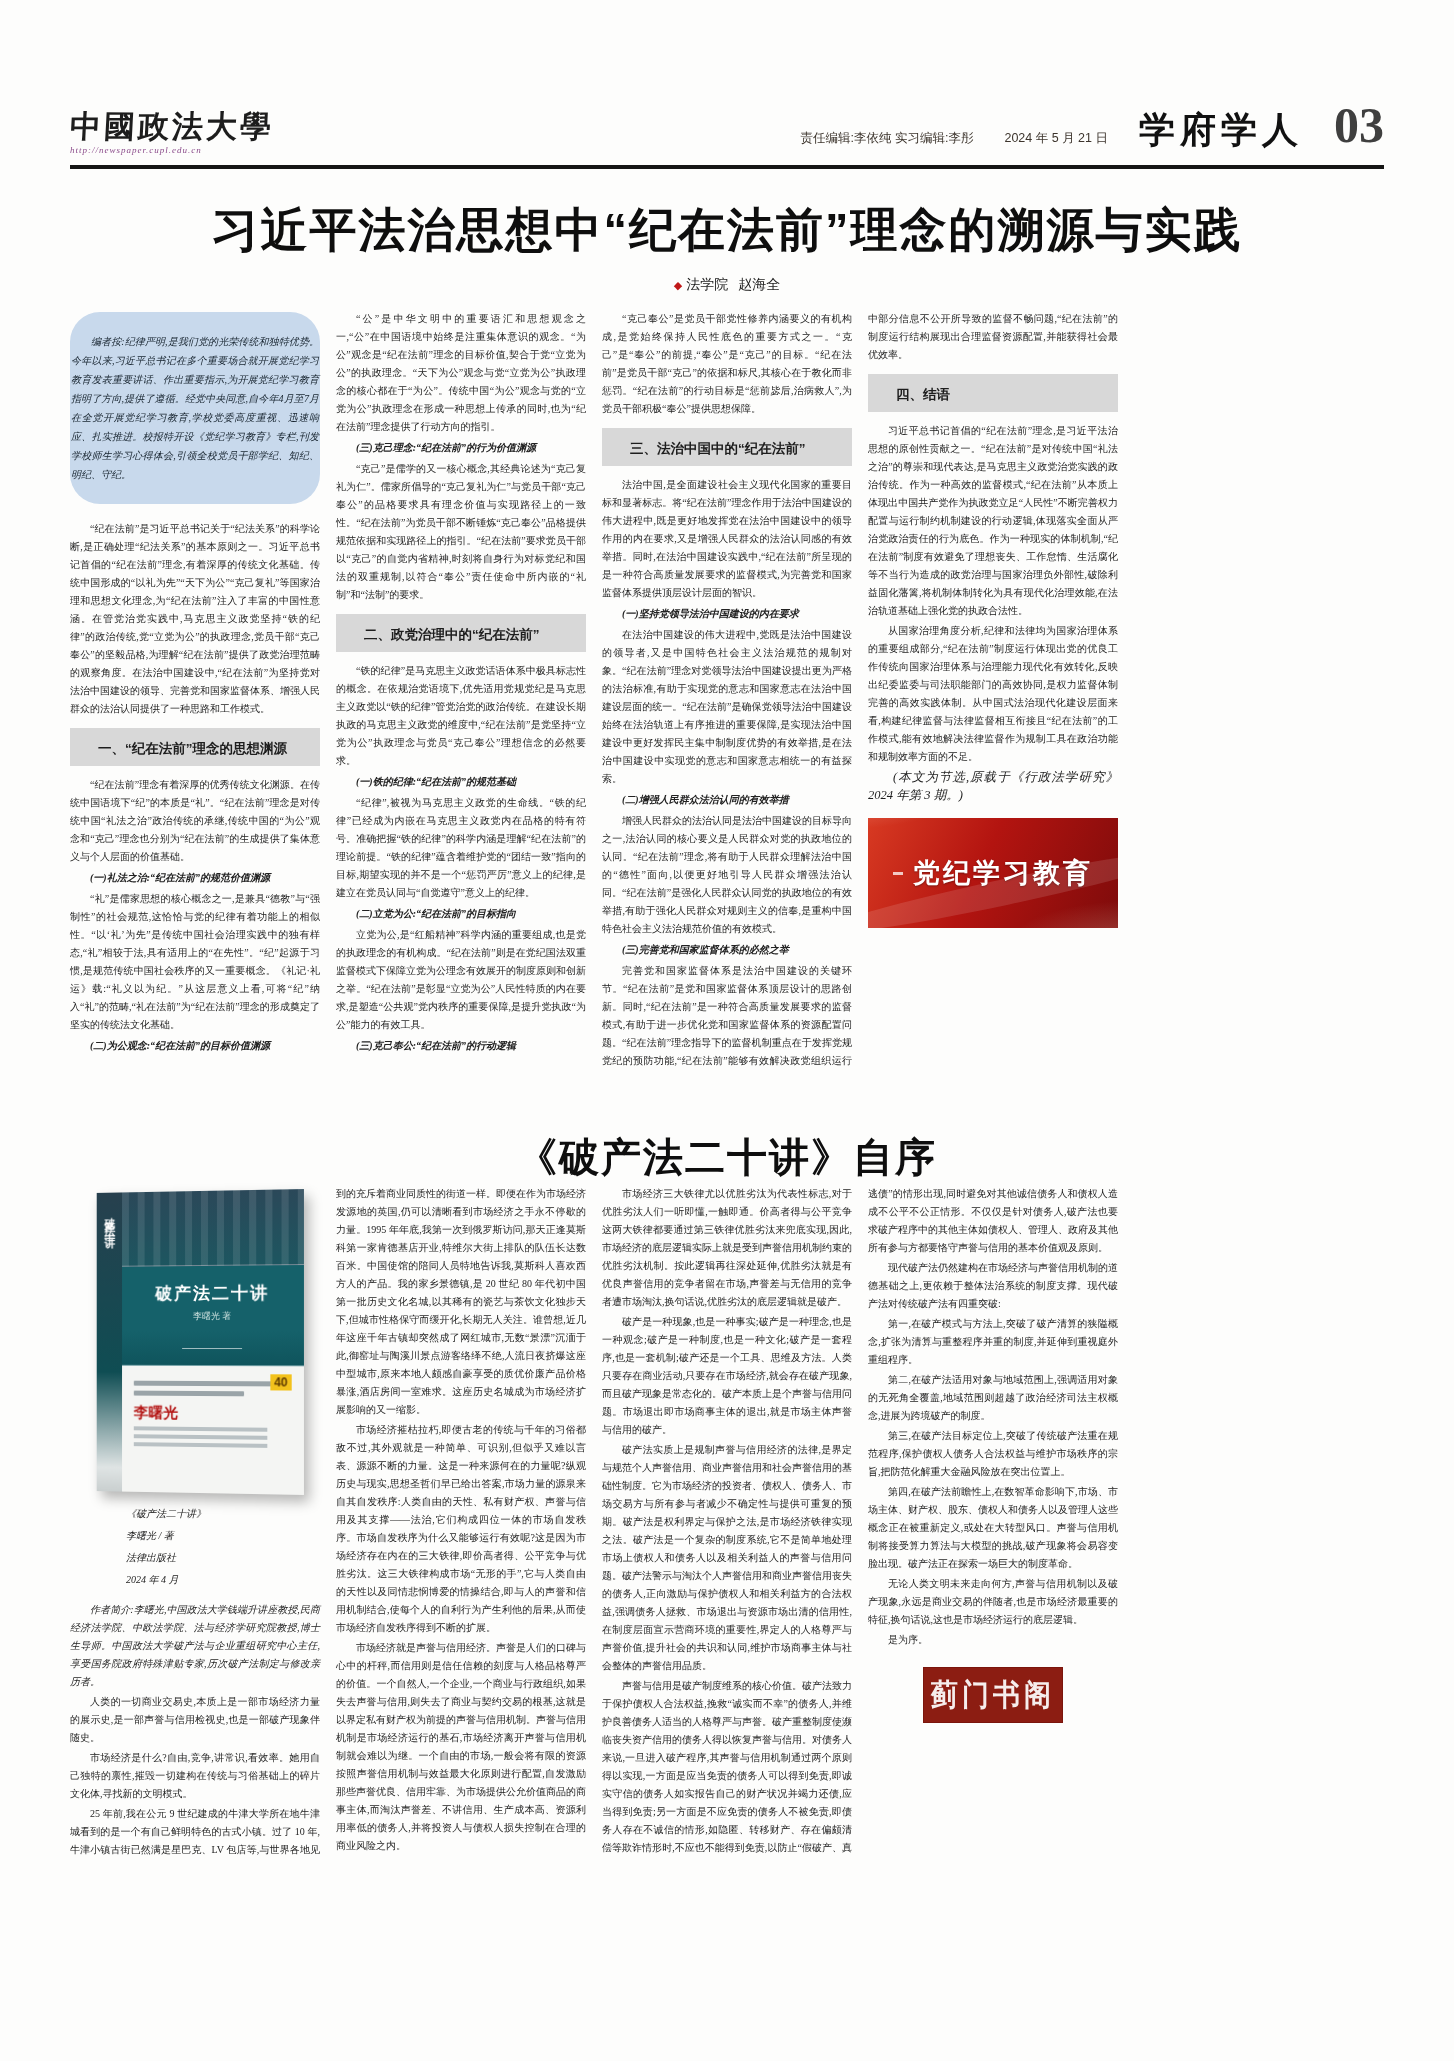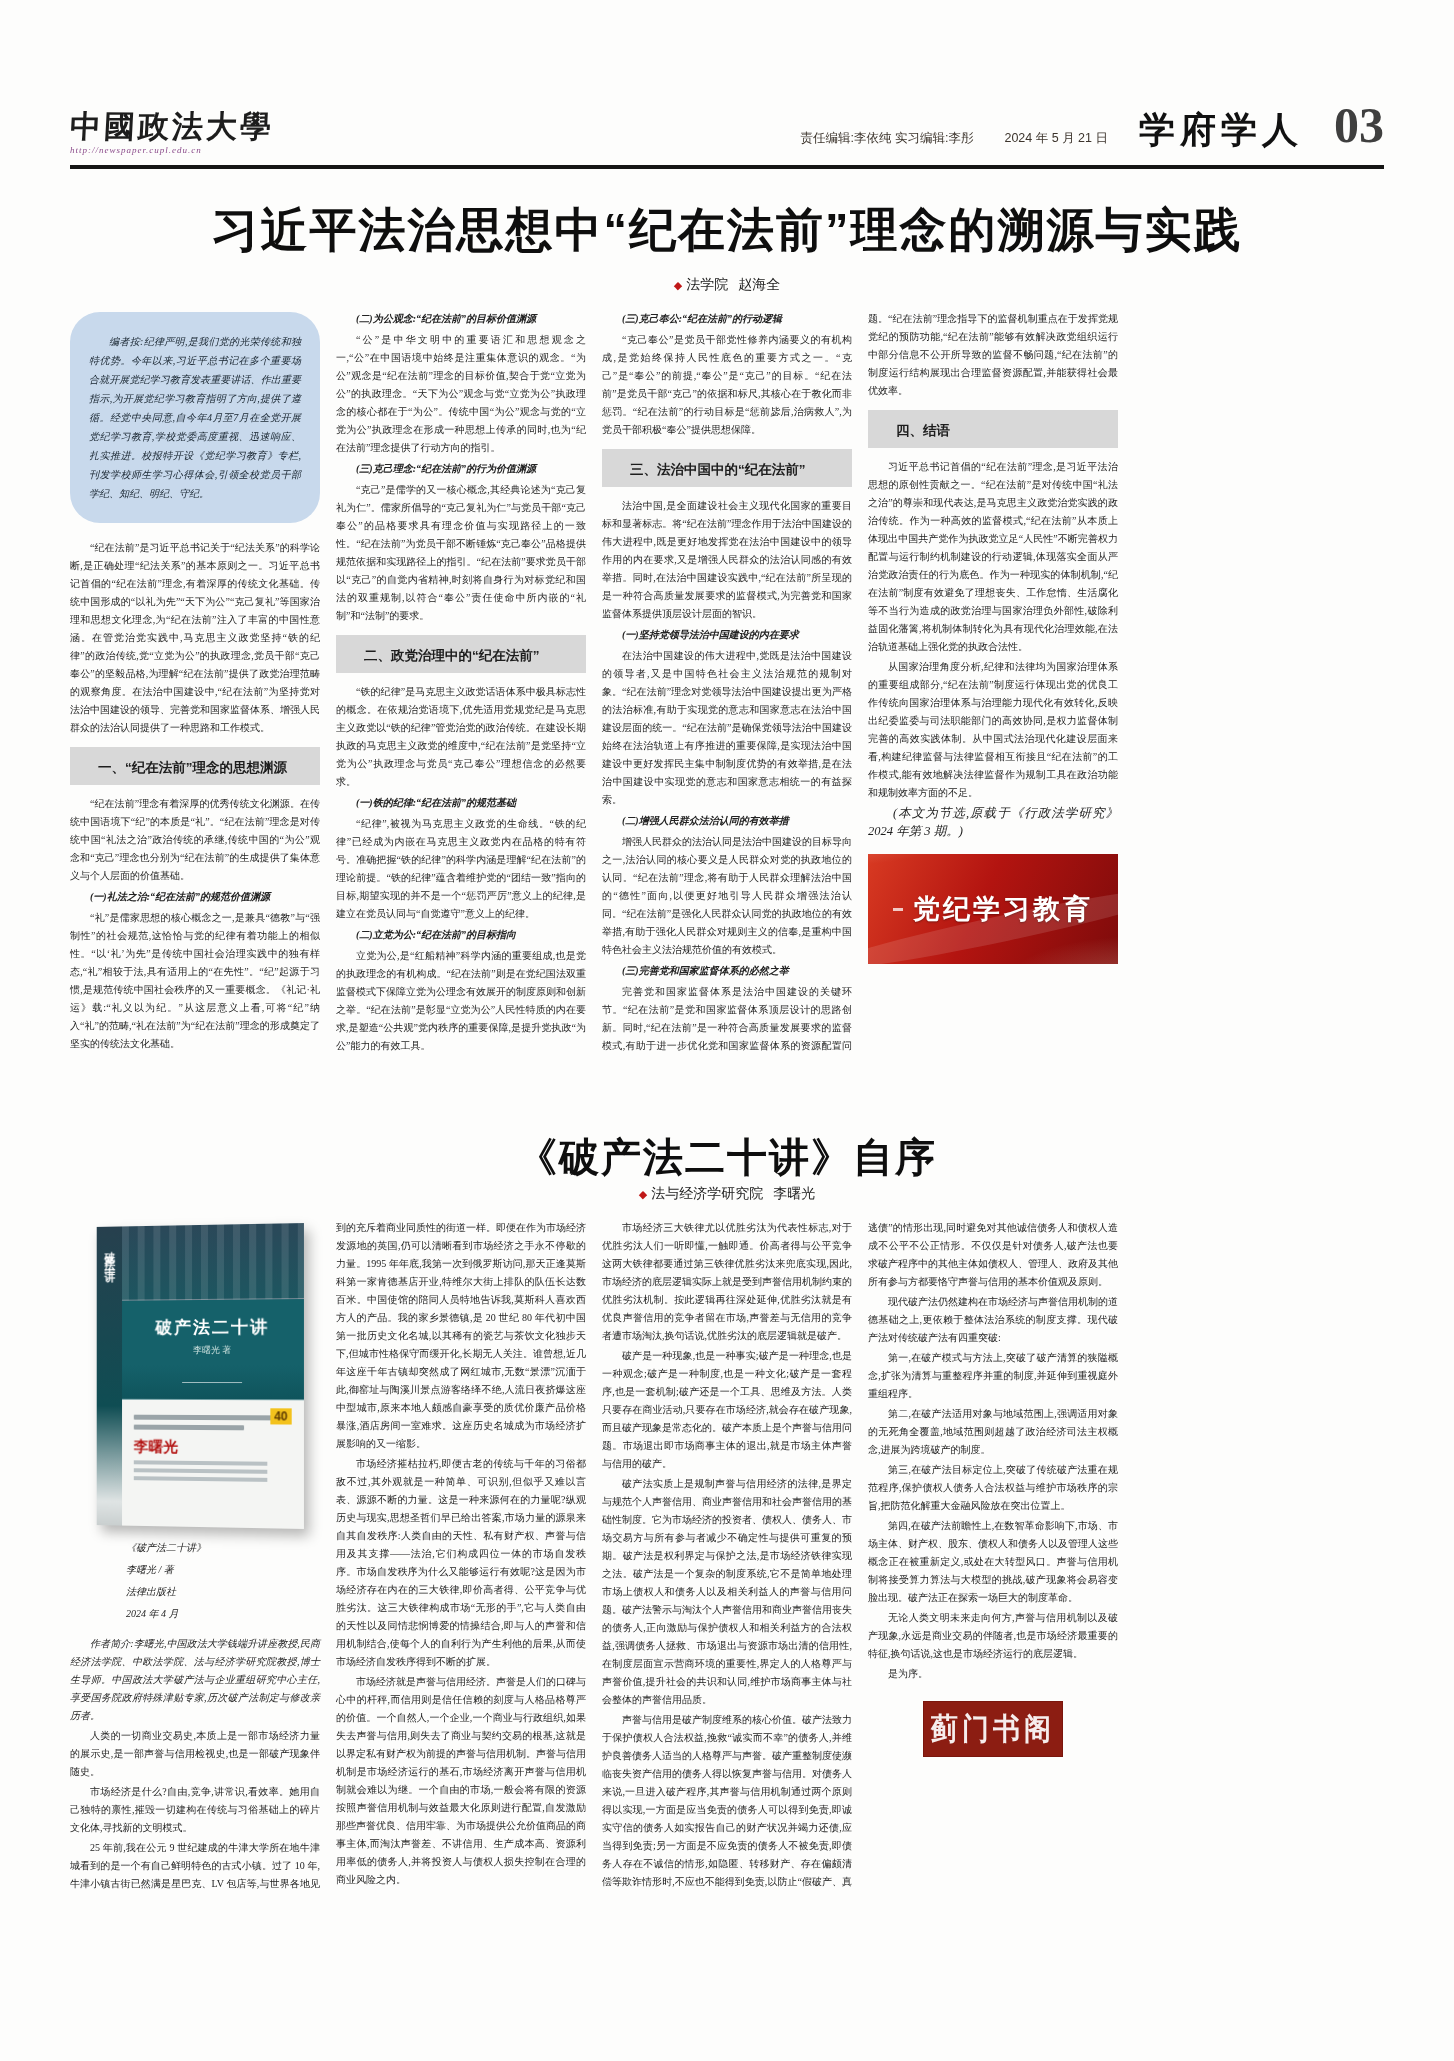--- a/index.html
+++ b/index.html
@@ -31,21 +31,21 @@
   .byline .dept{margin-right:10px;}
   .cols{column-count:5;column-gap:16px;column-fill:auto;text-align:justify;}
   .a1 .cols{height:760px;}
   .a2 .cols{height:688px;}
 
   .blk{font-size:10px;line-height:18px;}
   .blk.p{text-indent:2em;margin:0 0 2px;}
   .blk.sub{font-style:italic;font-weight:bold;text-indent:2em;margin:3px 0;color:#222;}
   .blk.h2{font-family:"Liberation Sans",sans-serif;font-style:normal;font-weight:bold;font-size:13.5px;
     background:#d8d8d8;padding:12px 6px 8px 28px;margin:10px 0;break-inside:avoid;text-indent:0;}
-  .blk.editor{background:#c8d9ec;border-radius:30px;padding:20px 19px;margin:2px 0 16px;
+  .blk.editor{background:#c8d9ec;border-radius:30px;padding:20px 1px;margin:2px 0 16px;
     font-style:italic;line-height:19px;text-indent:2em;break-inside:avoid;color:#17242f;}
   .blk.note{font-style:italic;font-size:12.5px;text-indent:2em;margin-top:2px;}
   .blk.cap{font-style:italic;white-space:pre-line;line-height:22px;margin:8px 0 10px 56px;text-indent:0;}
   .blk.bio{font-style:italic;text-indent:2em;margin:0 0 2px;}
 
   
   .banner{break-inside:avoid;margin-top:14px;height:110px;position:relative;overflow:hidden;
     background:
       radial-gradient(ellipse 120% 90% at 110% 115%,rgba(255,230,200,.28),transparent 45%),
       radial-gradient(ellipse 90% 60% at -10% -20%,rgba(255,255,255,.22),transparent 50%),
@@ -149,23 +149,20 @@
     <span class="banner-dot"></span>
     <span class="banner-text">党纪学习教育</span>
   </div>
       </div>
   </section>
 
   <div class="gap"></div>
 
   <section class="article a2">
     <h1 class="a-title">《破产法二十讲》自序</h1>
-    <div class="byline">
-      <span class="dot">◆</span><span class="dept">法与经济学研究院</span><span class="auth">李曙光</span>
-    </div>
     <div class="cols">
         <div class="book-wrap">
     <div class="book">
       <div class="spine">
         <span class="spine-txt">破产法二十讲</span>
       </div>
       <div class="face">
         <div class="face-top"></div>
         <div class="face-title">破产法二十讲</div>
         <div class="face-author">李曙光 著</div>

